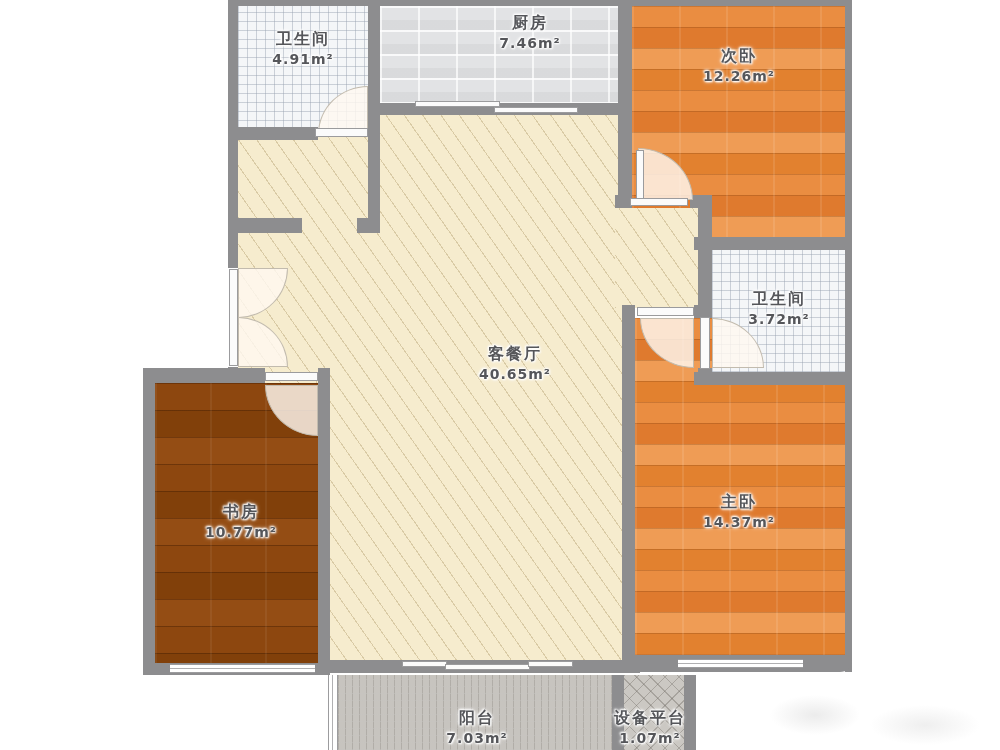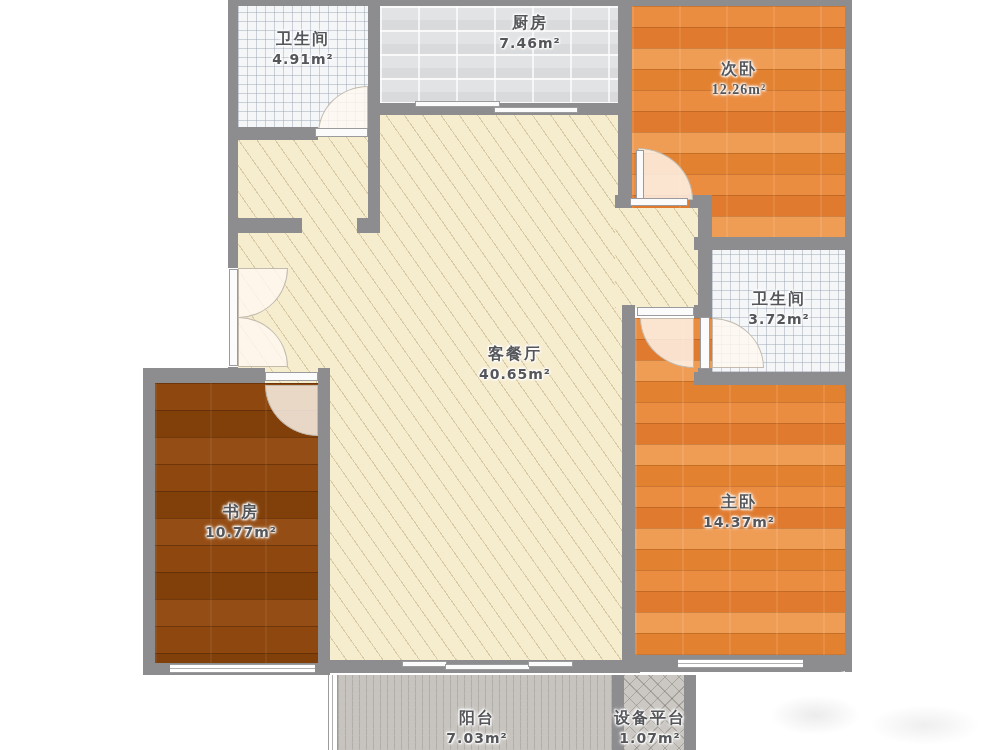--- a/index.html
+++ b/index.html
@@ -166,21 +166,21 @@
   <div class="leaf" style="left:528px;top:661px;width:45px;height:6px;"></div>
 
   <div class="rlabel" style="left:303px;top:28px;">
     <div class="rname">卫生间</div>
     <div class="rarea">4.91m²</div>
   </div>
   <div class="rlabel" style="left:500px;top:12px;margin-left:30px;">
     <div class="rname">厨房</div>
     <div class="rarea">7.46m²</div>
   </div>
-  <div class="rlabel" style="left:739px;top:58px;font-family:Liberation Serif, serif;">
+  <div class="rlabel" style="left:739px;top:45px;">
     <div class="rname">次卧</div>
     <div class="rarea">12.26m²</div>
   </div>
   <div class="rlabel" style="left:779px;top:288px;">
     <div class="rname">卫生间</div>
     <div class="rarea">3.72m²</div>
   </div>
   <div class="rlabel" style="left:515px;top:343px;">
     <div class="rname">客餐厅</div>
     <div class="rarea">40.65m²</div>

